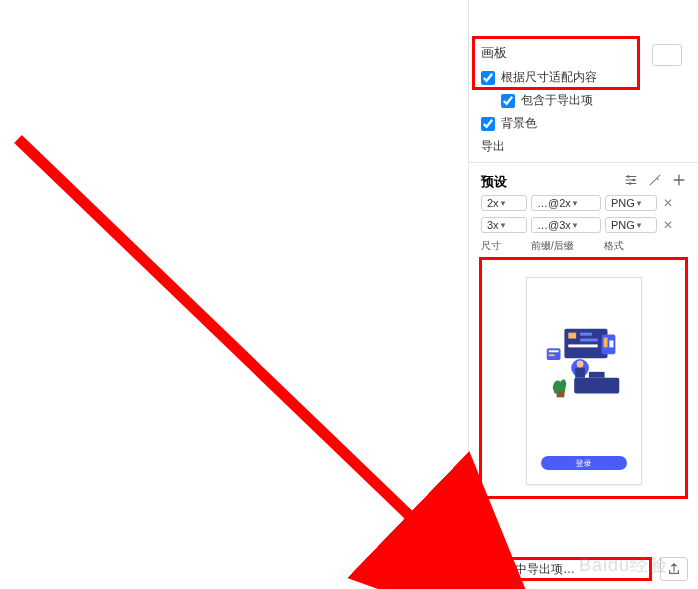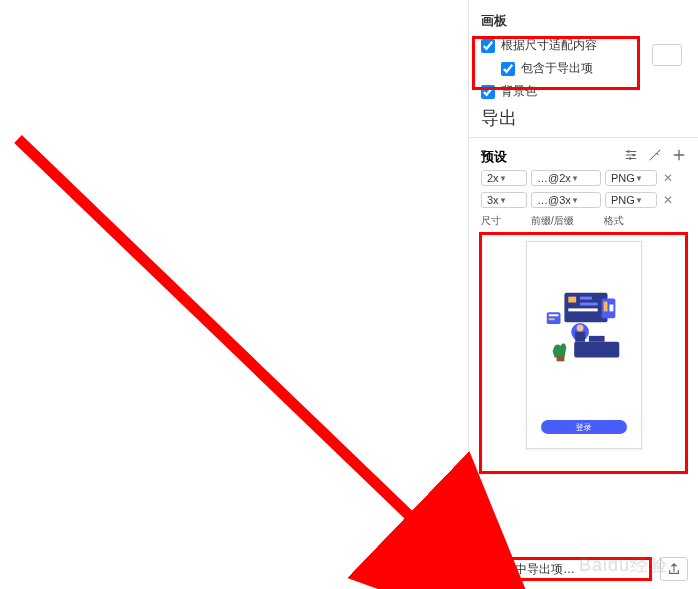--- a/index.html
+++ b/index.html
@@ -1,49 +1,49 @@
 <!DOCTYPE html>
 <html><head>
   <meta charset="utf-8">
   <style>
     * { margin: 0; padding: 0; box-sizing: border-box; }
     body { font-family: -apple-system, "Helvetica Neue", Arial, sans-serif; font-size: 12px; width: 698px; height: 589px; background: #fff; position: relative; overflow: hidden; }
     .panel { position: absolute; right: 0; top: 0; width: 230px; height: 589px; background: #fff; border-left: 1px solid #e5e5e5; }
-    .section-title { font-size: 13px; font-weight: 700; color: #333; padding: 12px 12px 4px; }
+    .section-title { font-size: 13px; font-weight: 400; color: #333; padding: 12px 12px 4px; margin-top: 32px; }
     .sub-row { padding: 3px 12px; display: flex; align-items: center; gap: 6px; color: #333; }
     .sub-row.indent { padding-left: 32px; }
     .chk { width: 14px; height: 14px; accent-color: #0a84ff; }
     .redbox1 { position: absolute; border: 3px solid #ff0000; left: 472px; top: 36px; width: 168px; height: 54px; pointer-events: none; }
     .hr { height: 1px; background: #e5e5e5; margin: 4px 0; }
     .presets-head { display: flex; justify-content: space-between; padding: 6px 12px 4px; }
     .presets-title { font-size: 13px; font-weight: 600; }
     .icon-row { display: flex; gap: 10px; color: #666; }
     .icon-btn { cursor: pointer; }
     .preset-rows { padding: 0 12px; }
     .preset-row { display: flex; gap: 4px; align-items: center; margin-bottom: 6px; }
     .dd { height: 16px; border: 1px solid #d0d0d0; border-radius: 3px; background: #fff; display: flex; align-items: center; justify-content: flex-start; padding: 0 5px; font-size: 11px; color: #333; cursor: pointer; }
     .dd.size { width: 46px; }
     .dd.suffix { width: 70px; }
     .dd.fmt { width: 52px; }
     .chev { font-size: 9px; color: #666; margin-left: 2px; }
     .x { color: #888; width: 14px; text-align: center; cursor: pointer; }
     .col-labels { display: flex; padding: 0 12px; gap: 30px; font-size: 10px; color: #555; margin-top: 2px; margin-bottom: 4px; }
-    .preview-box { border: 3px solid #ff0000; margin: 2px 10px 0; height: 242px; display: flex; align-items: flex-start; justify-content: center; padding-top: 6px; }
+    .preview-box { border: 3px solid #ff0000; margin: 2px 10px 0; height: 242px; display: flex; align-items: center; justify-content: center; padding-top: 6px; }
     .artboard { width: 116px; height: 208px; border: 1px solid #ddd; background: #fff; position: relative; box-shadow: 0 1px 3px rgba(0,0,0,0.08); }
     .illus { position: absolute; top: 42px; left: 8px; right: 8px; height: 90px; }
     .illus svg { width: 100%; height: 100%; }
     .cta { position: absolute; bottom: 14px; left: 14px; right: 14px; height: 14px; background: #4a5df9; border-radius: 7px; display: flex; align-items: center; justify-content: center; color: #fff; font-size: 8px; }
     .export-row { position: absolute; bottom: 8px; left: 480px; right: 10px; display: flex; align-items: center; gap: 8px; justify-content: flex-end; }
     .export-btn { flex: 1; height: 24px; border: 3px solid #ff0000; background: #fff; display: flex; align-items: center; padding: 0 8px; font-size: 12px; color: #333; cursor: pointer; }
     .small-btn { width: 28px; height: 24px; border: 1px solid #d0d0d0; border-radius: 3px; background: #fff; display: flex; align-items: center; justify-content: center; color: #666; }
     .left-btn-ghost { position: absolute; bottom: 8px; left: 450px; width: 24px; height: 24px; border: 1px solid #e0e0e0; border-radius: 3px; background: #fff; }
     .arrow-svg { position: absolute; left: 0; top: 0; pointer-events: none; }
     .swatch { position: absolute; right: 16px; top: 44px; width: 30px; height: 22px; border: 1px solid #d0d0d0; border-radius: 3px; background: #fff; }
     .watermark { position: absolute; right: 30px; bottom: 12px; color: rgba(120,120,120,0.25); font-size: 18px; font-weight: normal; letter-spacing: 1px; pointer-events: none; }
-    .link-text { color: #333; font-size: 18px; }
+    .link-text { color: #333; font-size: 12px; }
   </style>
 </head>
 <body>
 
 <div class="panel">
   <div class="section-title">画板</div>
 
   <div class="sub-row">
     <input type="checkbox" class="chk" checked="" style="">
     <span>根据尺寸适配内容</span>

